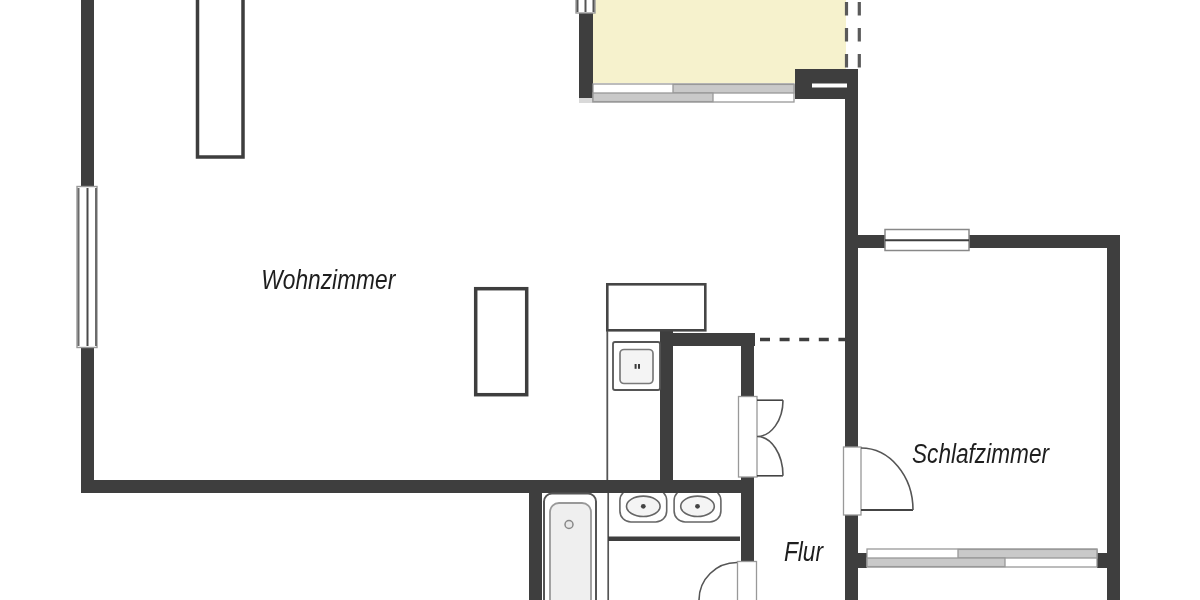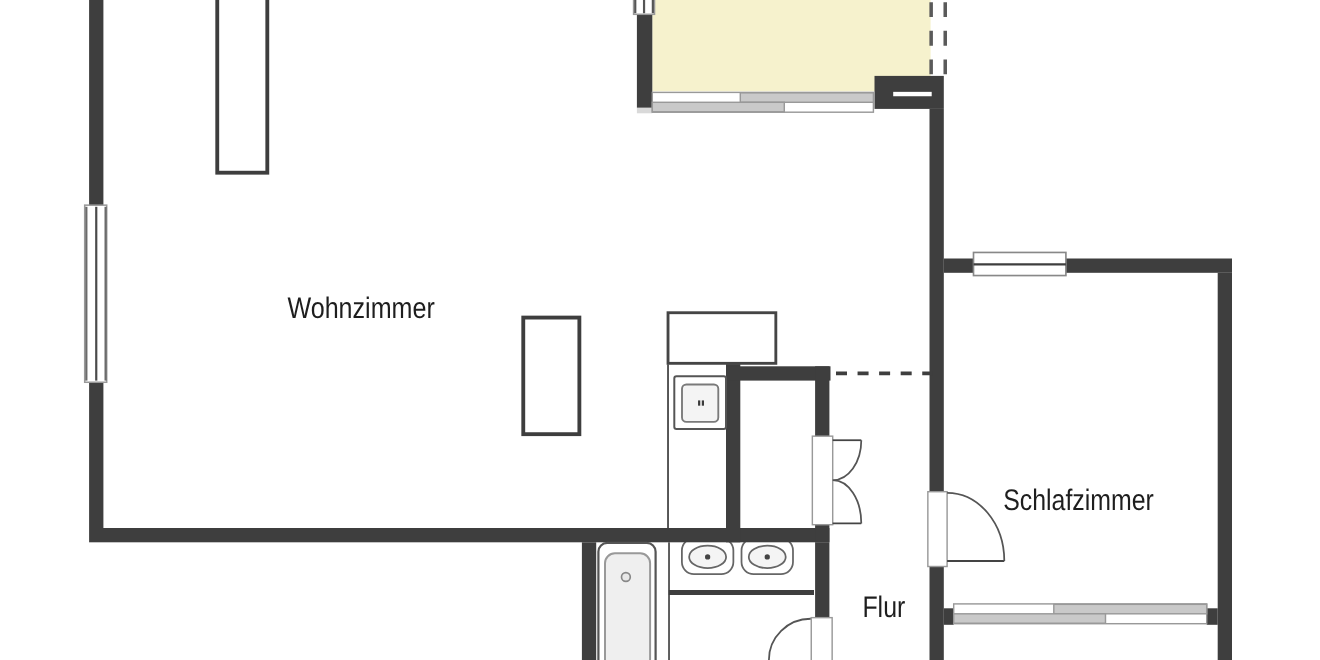--- a/index.html
+++ b/index.html
@@ -1,16 +1,16 @@
 <!DOCTYPE html>
 <html><head>
 <meta charset="utf-8">
 <style>
   html,body{margin:0;padding:0;background:#ffffff;}
-  .wrap{position:relative;width:1200px;height:600px;overflow:hidden;font-family:"Liberation Sans",sans-serif;}
+  .wrap{position:relative;width:1200px;height:600px;overflow:hidden;font-family:"Liberation Sans",sans-serif;font-style:italic;}
 </style>
 </head>
 <body>
 <div class="wrap">
 <svg width="1200" height="600" viewBox="0 0 1200 600">
   <rect x="0" y="0" width="1200" height="600" fill="#ffffff"></rect>
 
   <rect x="593" y="0" width="253" height="83" fill="#f6f2cd"></rect>
 
   <rect x="619.9" y="489.5" width="46.8" height="32.5" rx="11" fill="#ffffff" stroke="#666666" stroke-width="1.6"></rect>

